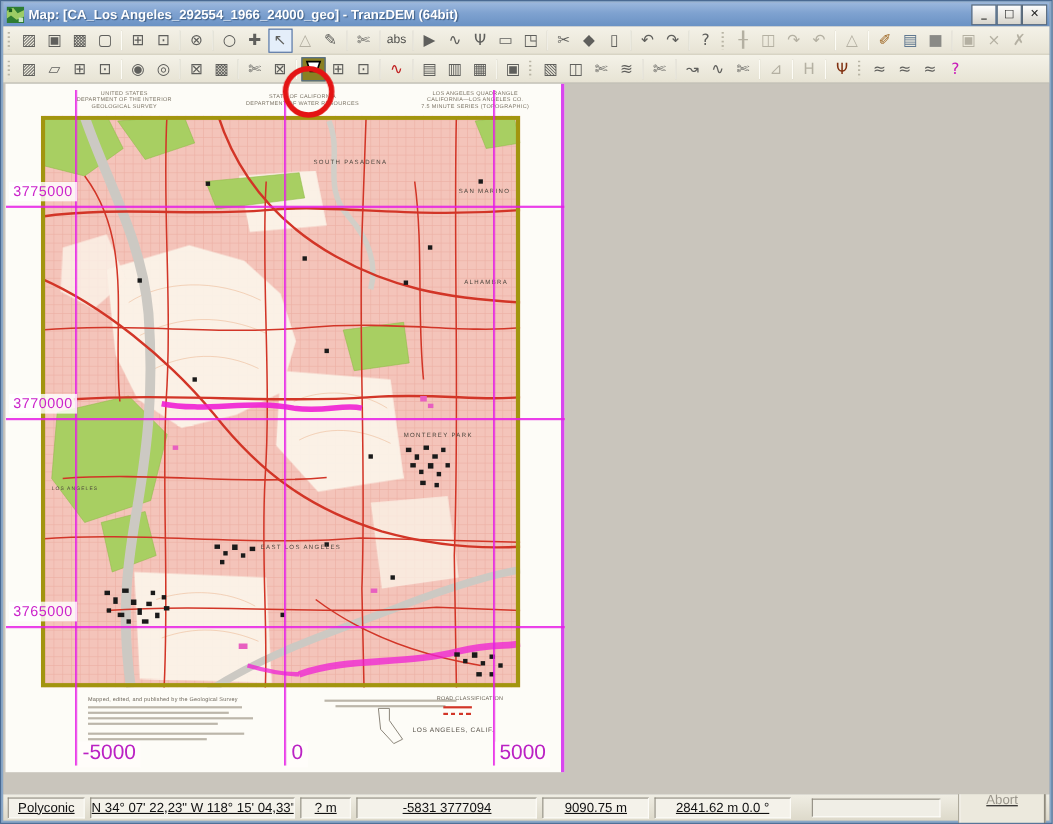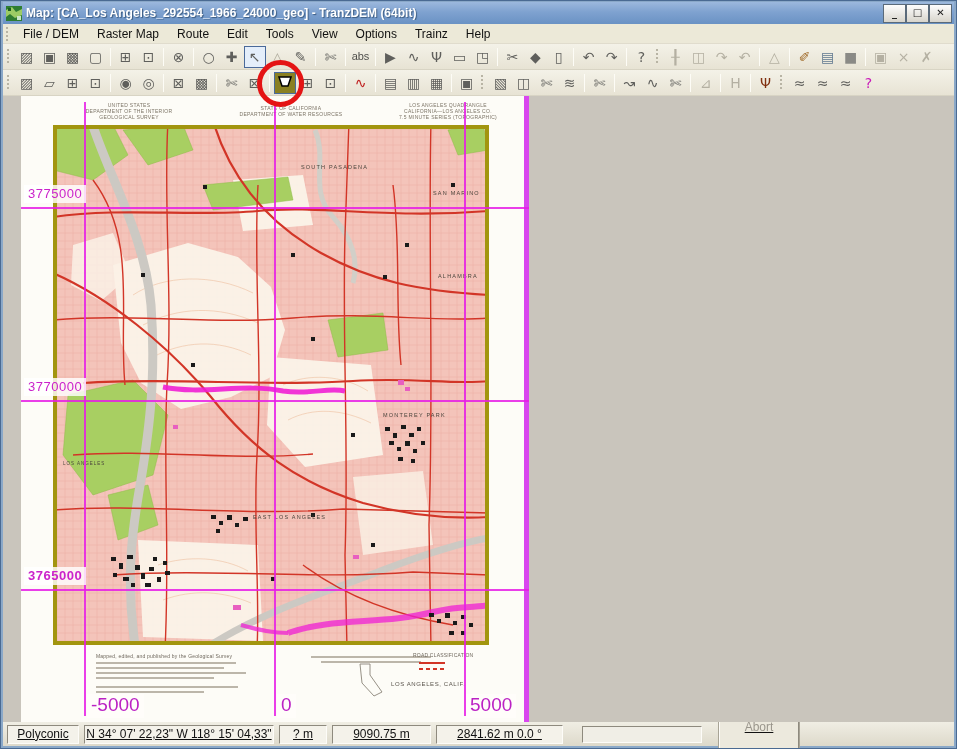--- a/index.html
+++ b/index.html
@@ -40,22 +40,22 @@
   .tbbtn { width:22px; height:22px; display:flex; align-items:center; justify-content:center;
            border:1px solid transparent; margin:0 0.5px; cursor:default; }
   .tbbtn .glyph { font-family:"DejaVu Sans", sans-serif; font-size:14px; line-height:1; color:#5f5f5c; }
   .tbbtn.d .glyph { color:#b4b0a2; }
   .tbbtn.p { border:1px solid #4a6a9a; background:#e4eefa; }
   .tbbtn.sel-olive { border:1px solid #4a6a9a; background:#8a8022; }
   .tbbtn.txt .glyph { font-family:"Liberation Sans", sans-serif; font-size:11px; color:#4f4f4c; }
 
   
   .client { flex:1 1 auto; position:relative; background:#c9c5bc; overflow:hidden; }
-  .sheet { position:absolute; left:18px; top:0; width:508px; height:626px; background:#fdfcf7;
-           border-right:5px solid #d946ef; }
+  .sheet { position:absolute; left:2px; top:0; width:508px; height:626px; background:#fdfcf7;
+           border-right:3px solid #d946ef; }
   .mt { position:absolute; text-align:center; font-size:5px; line-height:6px; color:#7c7466;
         letter-spacing:0.3px; white-space:nowrap; }
   .mapframe { position:absolute; left:32px; top:29px; width:436px; height:520px; }
   .mapframe svg { display:block; }
 
   .vline { position:absolute; top:6px; width:2px; height:614px; background:#e61ce6; opacity:.85; z-index:5; }
   .hline { position:absolute; left:0; width:508px; height:2px; background:#e61ce6; opacity:.85; z-index:5; }
   .ylab { position:absolute; left:3px; z-index:6; background:rgba(255,255,255,.82); color:#cb23cb;
           font-size:13px; padding:1px 4px 2px; letter-spacing:0.5px; }
   .xlab { position:absolute; top:598px; z-index:6; background:rgba(255,252,250,.8); color:#bb22c4;
@@ -98,34 +98,20 @@
       </svg>
     </span>
     <span class="title">Map: [CA_Los Angeles_292554_1966_24000_geo] - TranzDEM (64bit)</span>
     <span class="winbtns">
       <span class="wbtn">_</span>
       <span class="wbtn">□</span>
       <span class="wbtn">✕</span>
     </span>
   </div>
 
-  <div class="menubar">
-    <span class="grip"></span>
-    <span id="menuitems" style="display:flex;">
-        <span class="menuitem">File / DEM</span>
-        <span class="menuitem">Raster Map</span>
-        <span class="menuitem">Route</span>
-        <span class="menuitem">Edit</span>
-        <span class="menuitem">Tools</span>
-        <span class="menuitem">View</span>
-        <span class="menuitem">Options</span>
-        <span class="menuitem">Trainz</span>
-        <span class="menuitem">Help</span>
-      </span>
-  </div>
 
   <div class="toolbar" id="tb1">
       <span class="tbgrip"></span>
       <span class="tbbtn">
         <span class="glyph">▨</span>
       </span>
       <span class="tbbtn">
         <span class="glyph">▣</span>
       </span>
       <span class="tbbtn">
@@ -527,21 +513,21 @@
 
       <div class="vline" style="left:63px;"></div>
       <div class="vline" style="left:253px;"></div>
       <div class="vline" style="left:443px;"></div>
       <div class="hline" style="top:111px;"></div>
       <div class="hline" style="top:304px;"></div>
       <div class="hline" style="top:493px;"></div>
 
       <div class="ylab" style="top:89px;">3775000</div>
       <div class="ylab" style="top:282px;">3770000</div>
-      <div class="ylab" style="top:471px;font-weight:bold;">3765000</div>
+      <div class="ylab" style="top:471px;">3765000</div>
       <div class="xlab" style="left:66px;">-5000</div>
       <div class="xlab" style="left:256px;">0</div>
       <div class="xlab" style="left:445px;">5000</div>
 
       <div class="bm-text" style="left:75px; top:557px;">Mapped, edited, and published by the Geological Survey</div>
       <div class="bm-bar" style="left:75px;  top:566px; width:140px;"></div>
       <div class="bm-bar" style="left:75px;  top:571px; width:128px;"></div>
       <div class="bm-bar" style="left:75px;  top:576px; width:150px;"></div>
       <div class="bm-bar" style="left:75px;  top:581px; width:118px;"></div>
       <div class="bm-bar" style="left:75px;  top:590px; width:142px;"></div>
@@ -555,20 +541,21 @@
         <polygon points="3,2 13,2 13,13 25,30 17,34 5,21" fill="none" stroke="#8a8478" stroke-width="0.9"></polygon>
       </svg>
       <div class="sheetname" style="left:370px; top:585px;">LOS ANGELES, CALIF.</div>
     </div>
   </div>
 
   <div class="statusbar">
     <div class="panel p-proj">Polyconic</div>
     <div class="panel p-coord">N 34° 07' 22,23"   W 118° 15' 04,33"</div>
     <div class="panel p-elev">? m</div>
+    <div class="panel p-xy">-5831   3777094</div>
     <div class="panel p-d1">9090.75 m</div>
     <div class="panel p-d2">2841.62 m   0.0 °</div>
     <div class="progress"></div>
     <div class="abortbtn">Abort</div>
   </div>
 
 </div>
 
 <div class="red-circle" style="border-color: rgb(228, 20, 20);"></div>
 

